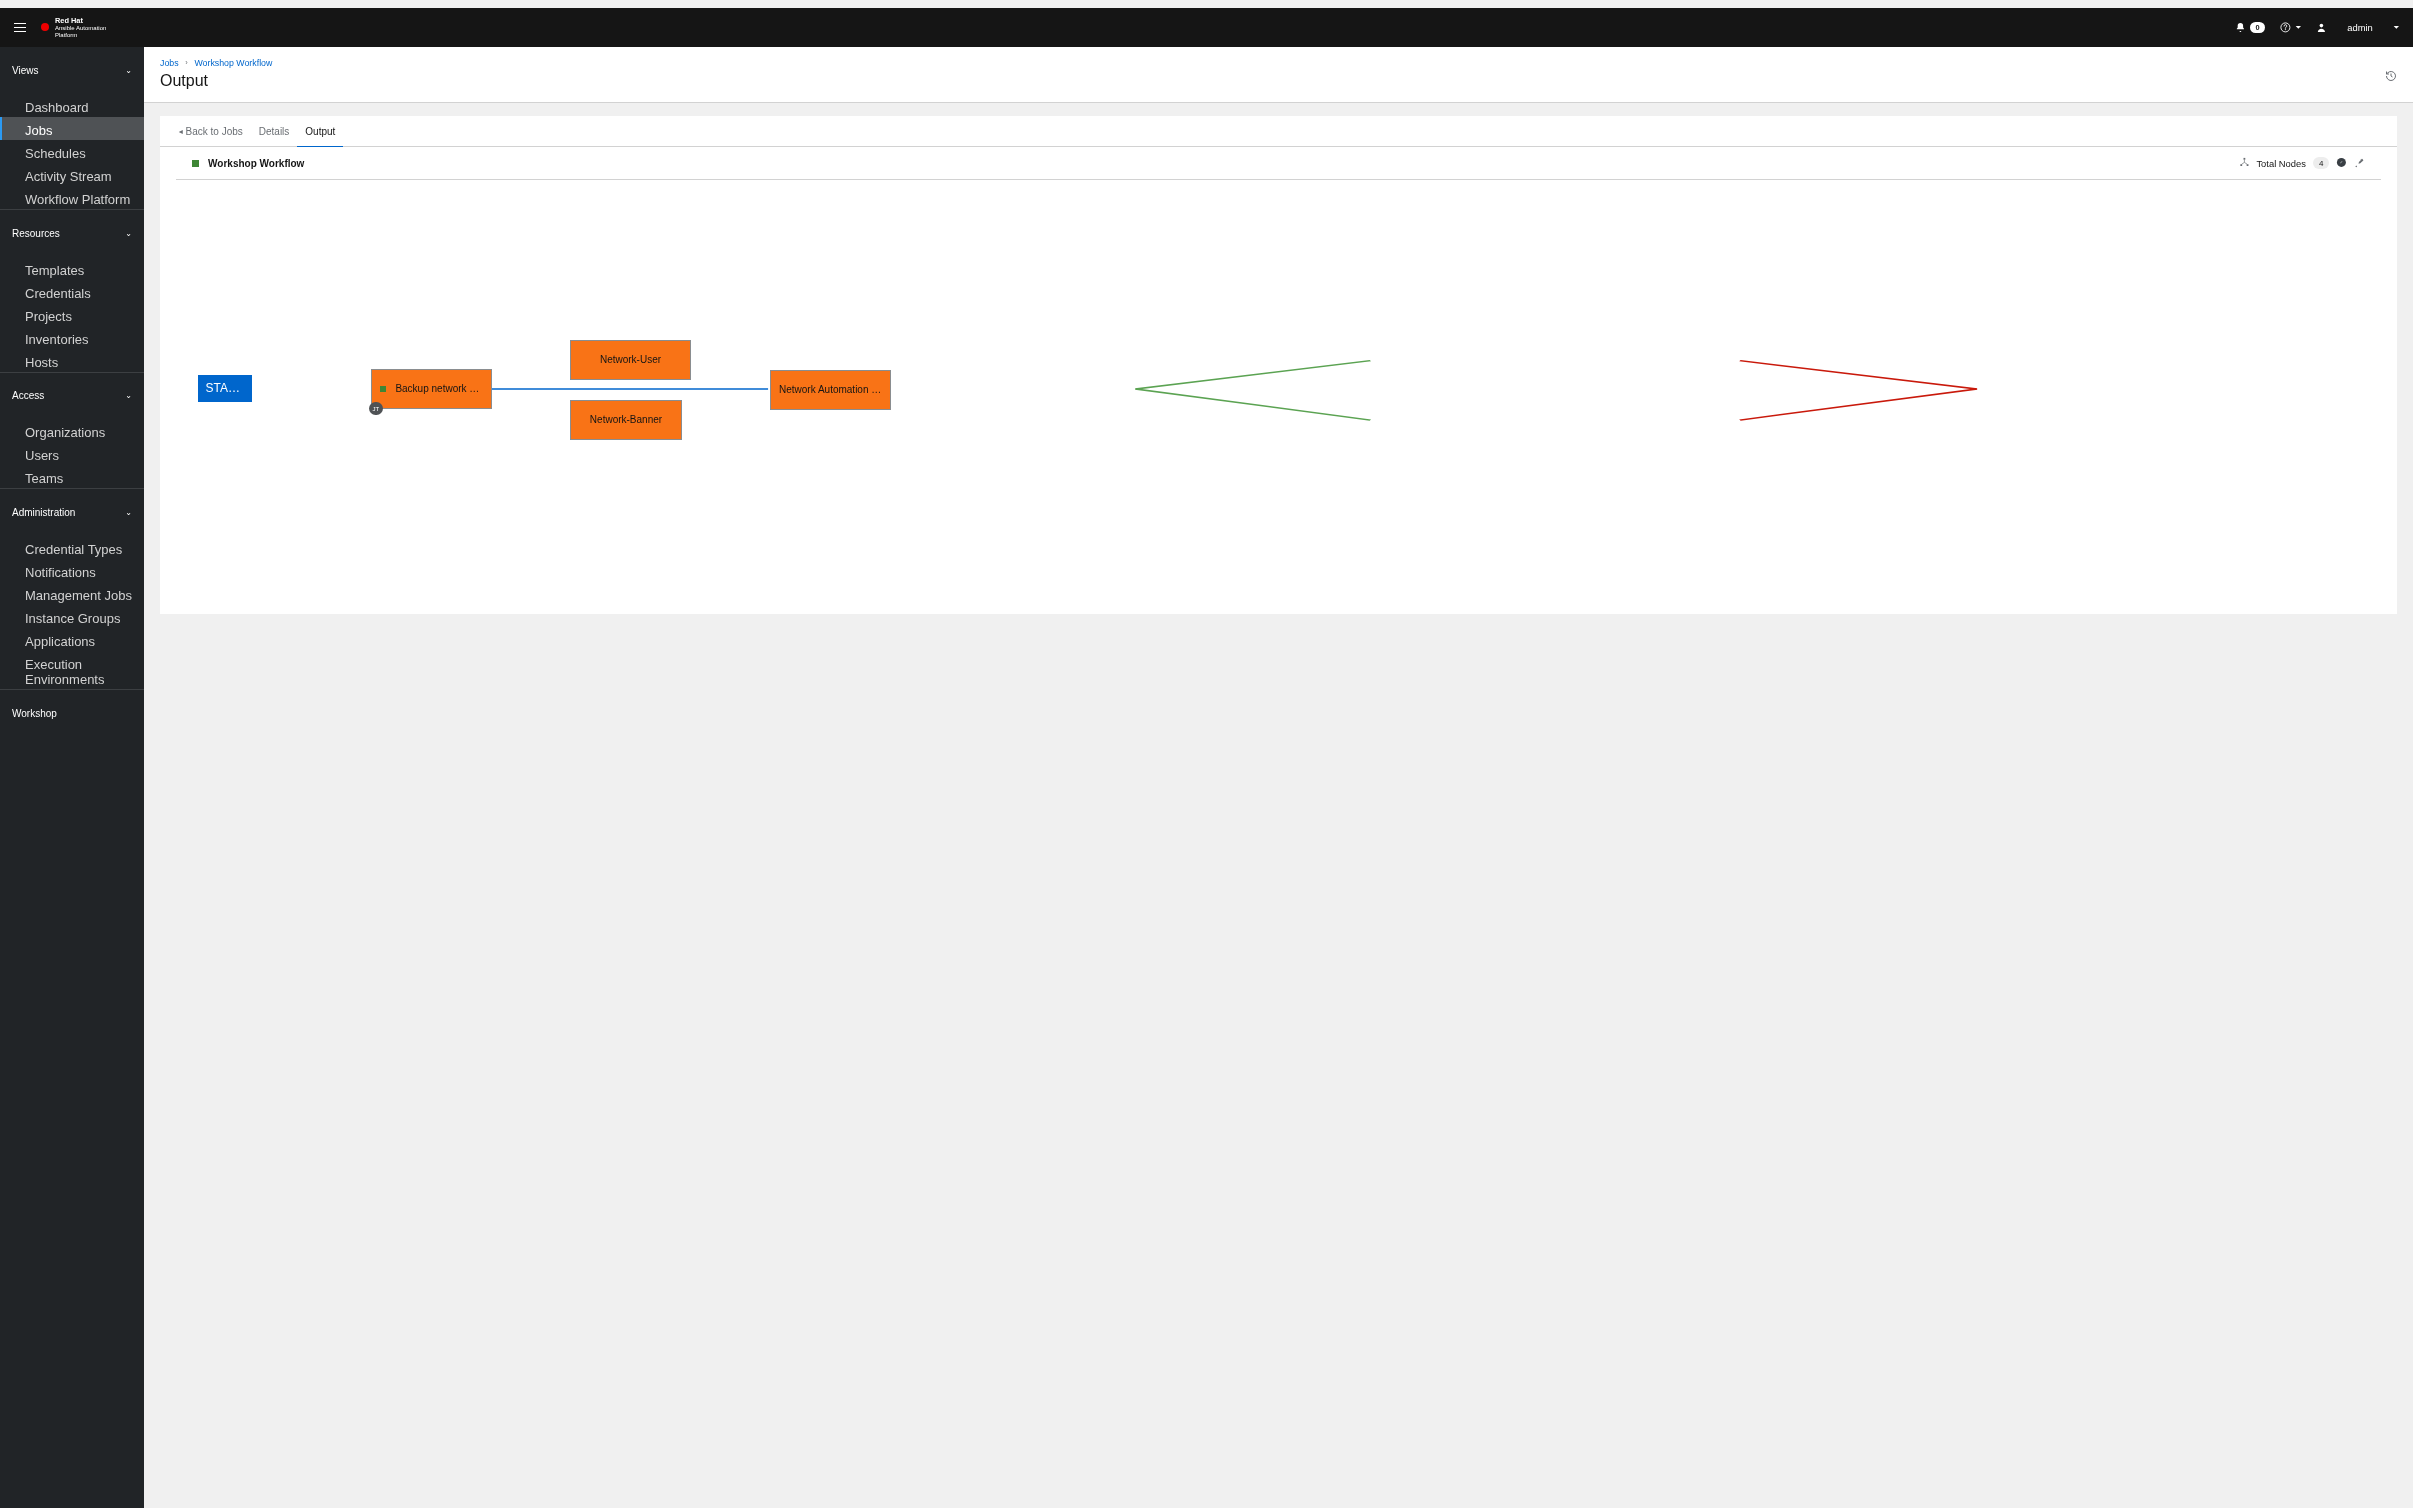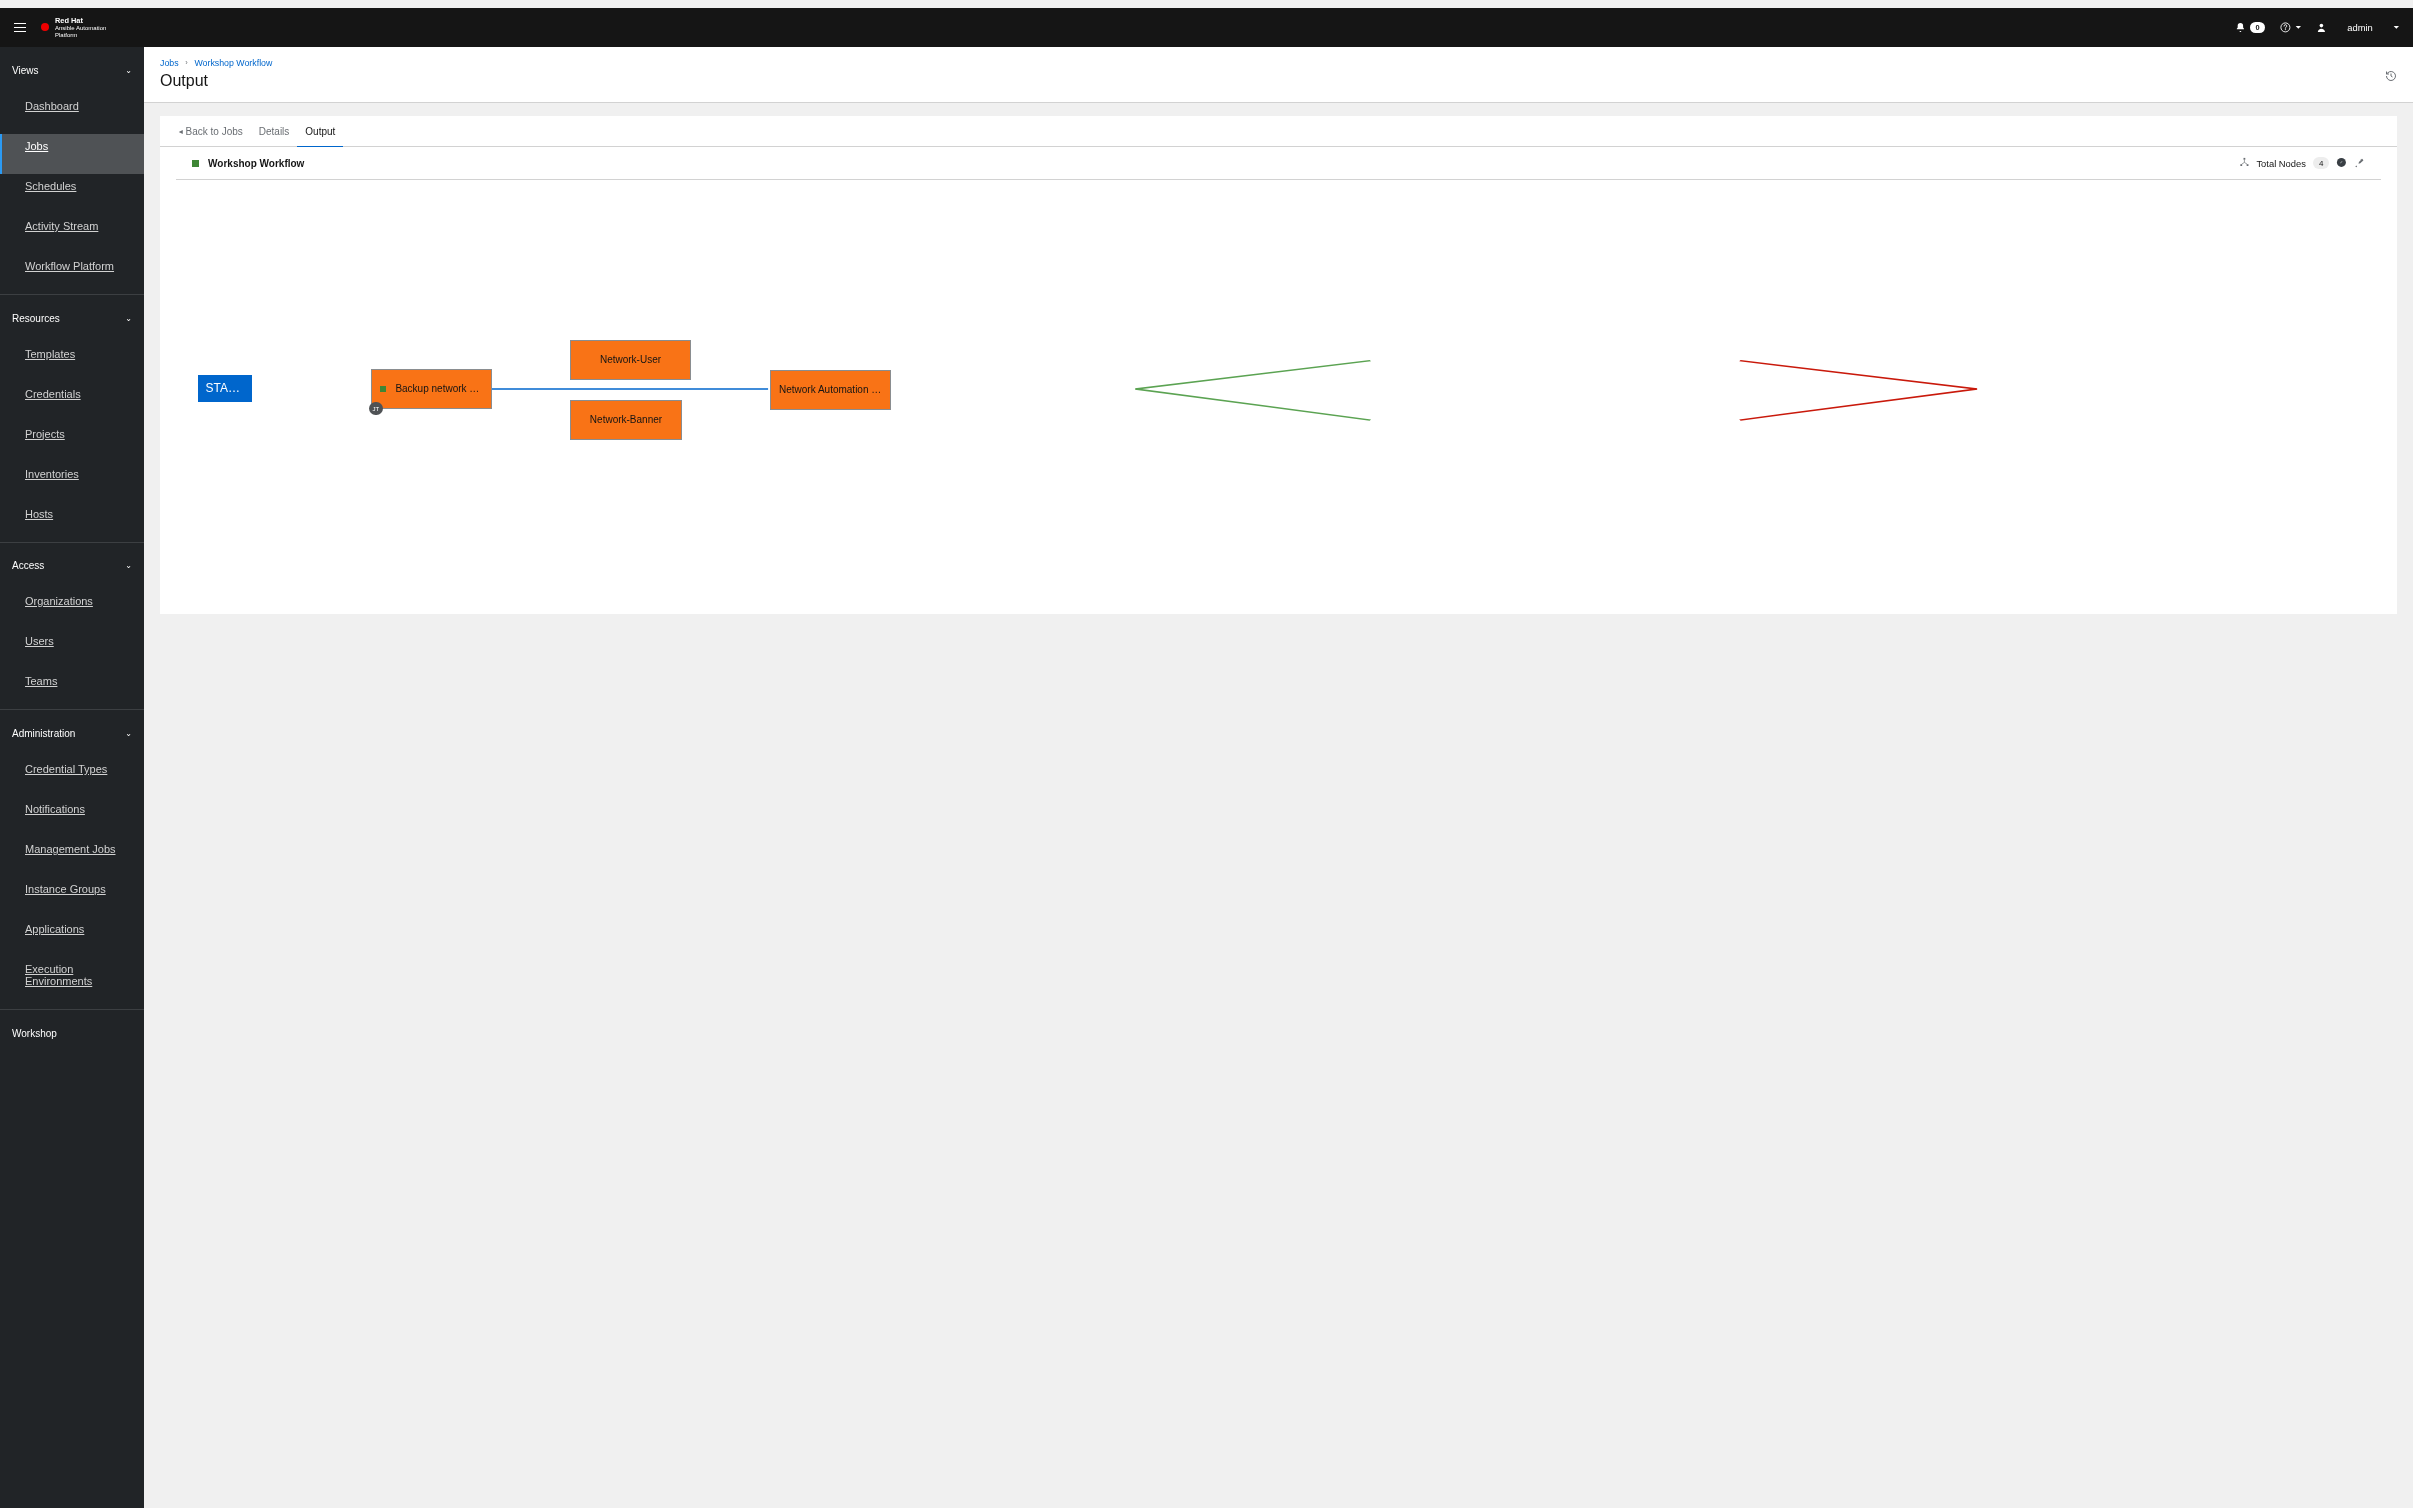--- a/index.html
+++ b/index.html
@@ -24,21 +24,21 @@
 .user-wrap { display: flex; align-items: center; gap: 20px; cursor: pointer; }
 
 
 .body { display: flex; flex: 1; overflow: hidden; }
 .sidebar { width: 144px; background: #212427; color: #d2d2d2; overflow-y: auto; flex-shrink: 0; }
 .sidebar::-webkit-scrollbar { width: 5.4px; }
 .sidebar::-webkit-scrollbar-thumb { background: #555; border-radius: 2.7px; }
 
 .nav-group-hdr { display: flex; justify-content: space-between; align-items: center; padding: 18px 12px; font-size: 10px; font-weight: 400; cursor: pointer; color: #fff; }
 .nav-group-hdr .chev { font-size: 8px; }
-.nav-item { padding: 6px 12px 22px 25px; font-size: 11px; cursor: pointer; color: #d2d2d2; text-decoration: underline; }
+.nav-item { padding: 6px 12px 2px 25px; font-size: 13px; cursor: pointer; color: #d2d2d2; }
 .nav-item.active { background: #4f5255; color: #fff; position: relative; }
 .nav-item.active::before { content: ""; position: absolute; left: 0; top: 0; bottom: 0; width: 2px; background: #2b9af3; }
 .nav-divider { height: 0.7px; background: #3c3f42; }
 
 
 .main { flex: 1; overflow-y: auto; background: #f0f0f0; }
 .main::-webkit-scrollbar { width: 6.7px; }
 .main::-webkit-scrollbar-thumb { background: #ccc; border-radius: 2.7px; }
 
 .page-header { background: #fff; padding: 10.8px 16px 12px 16px; border-bottom: 0.7px solid #d2d2d2; position: relative; }

